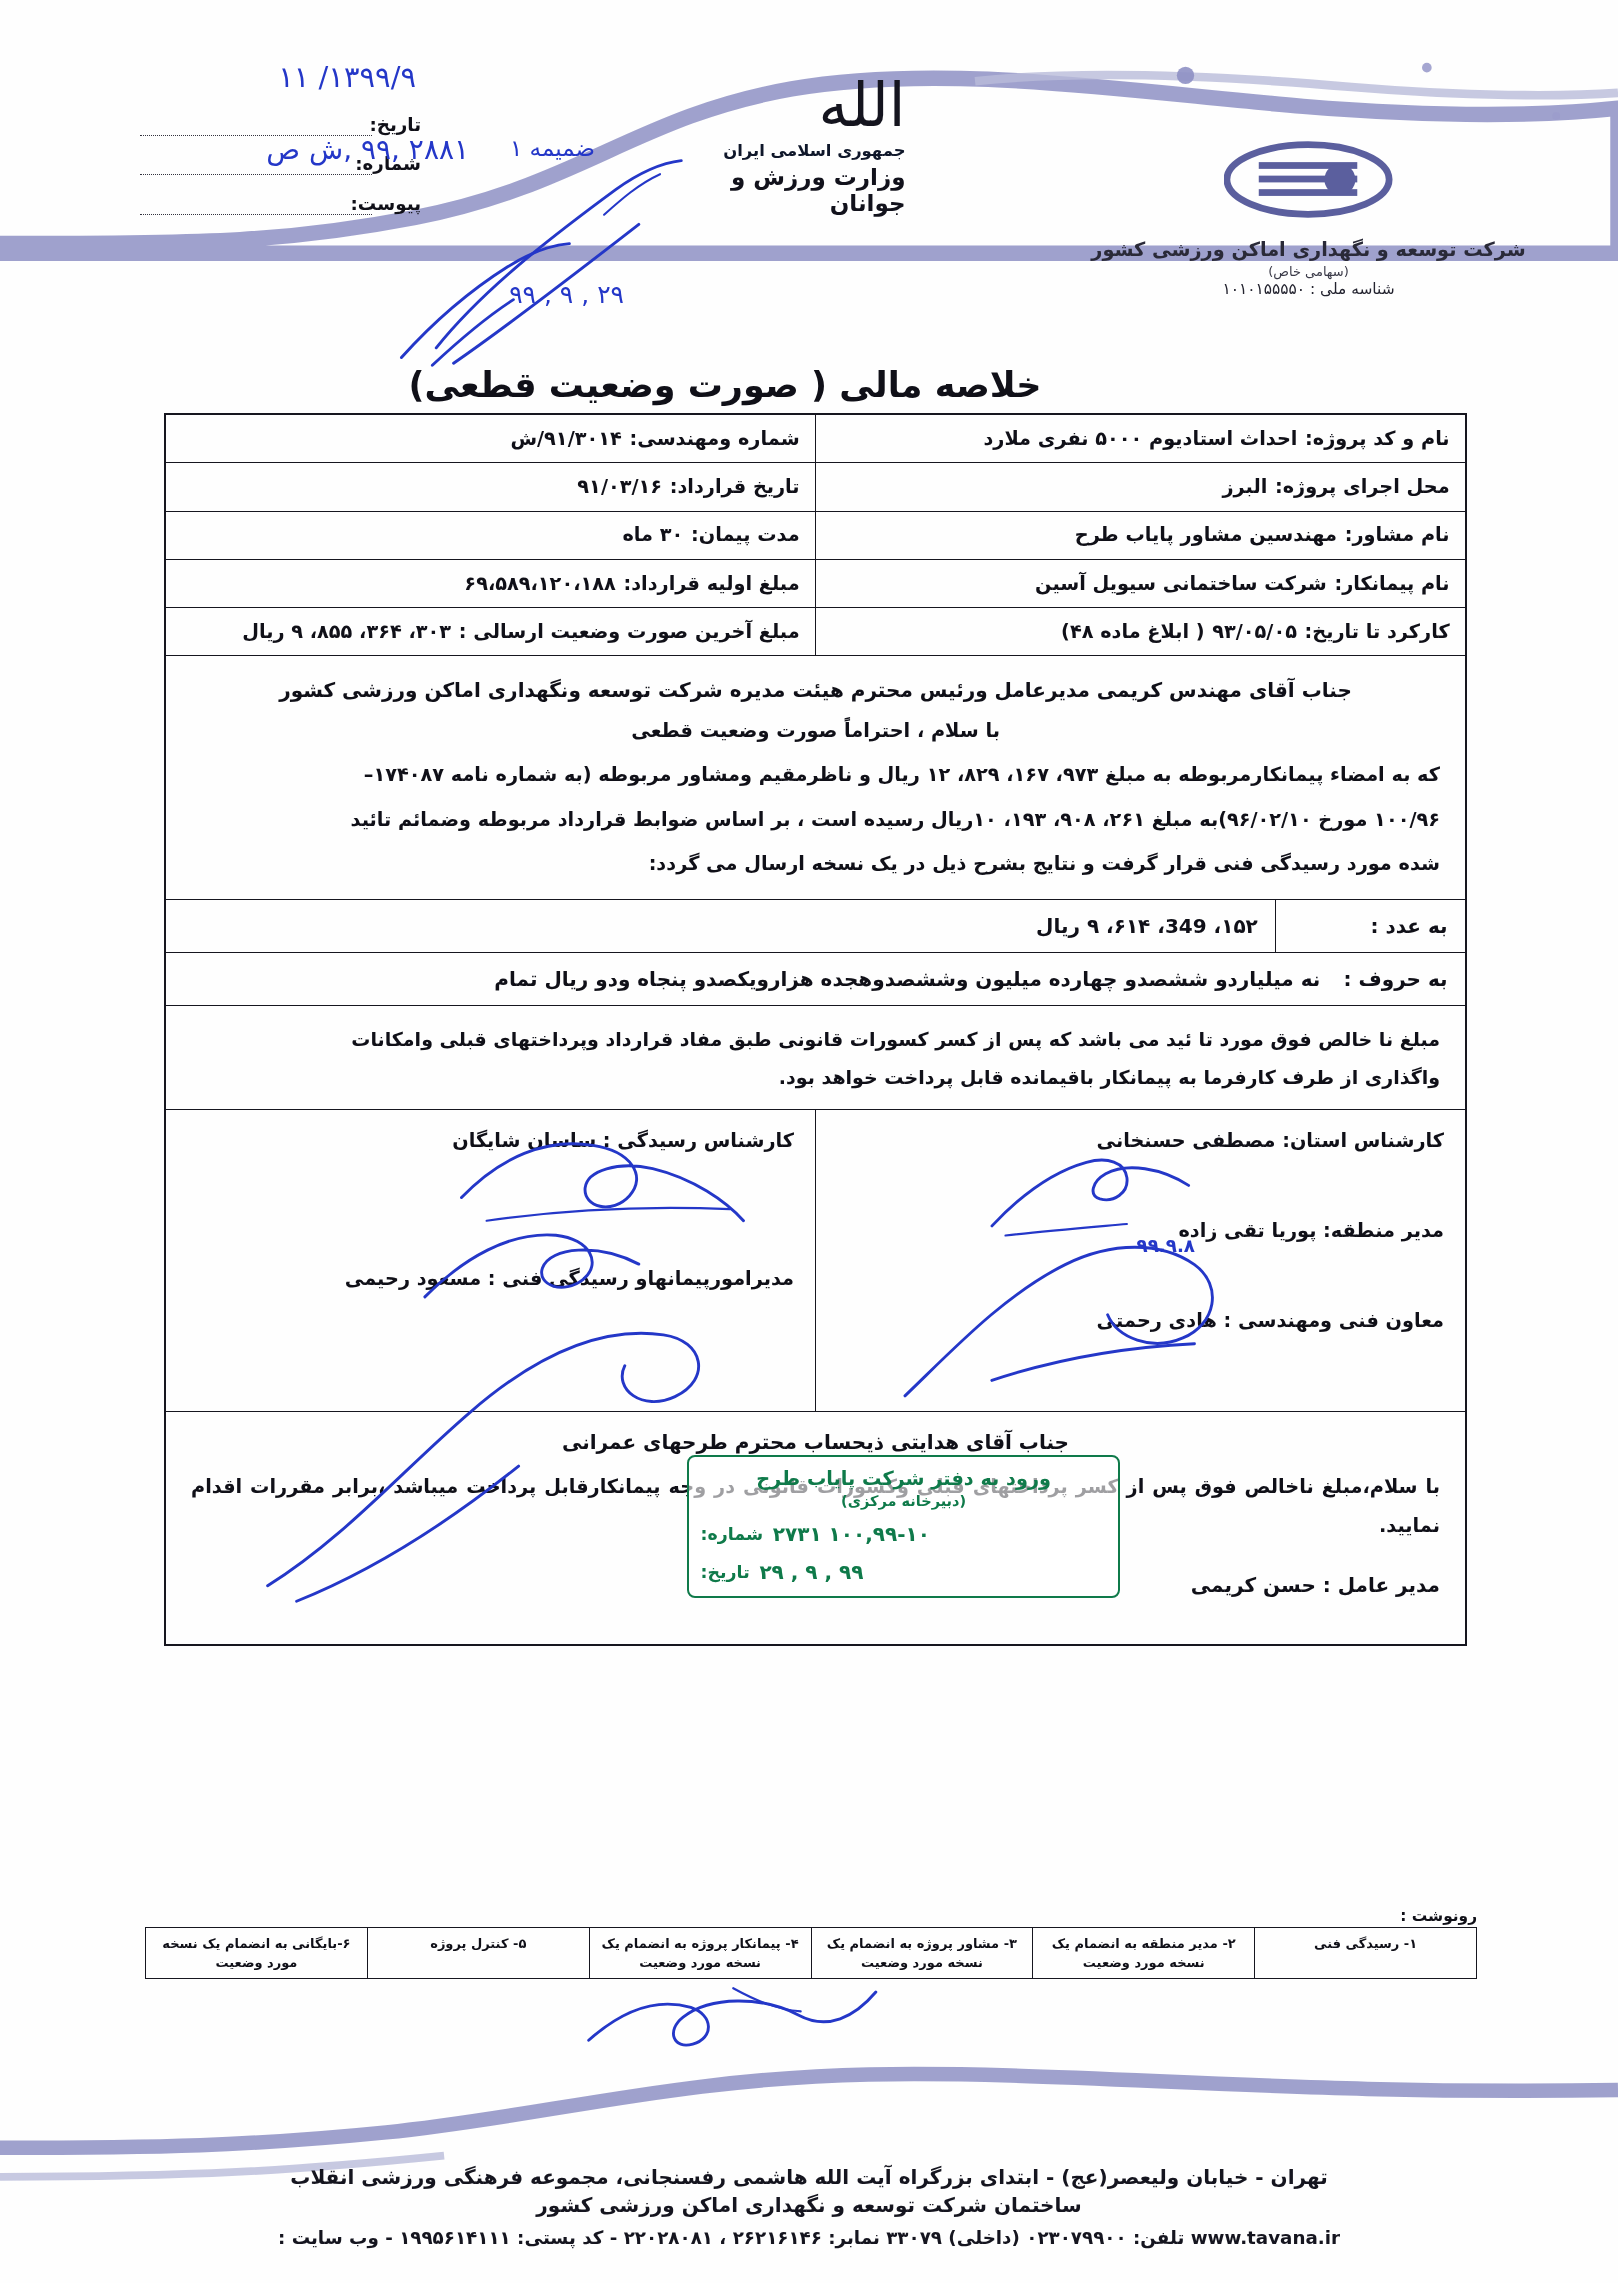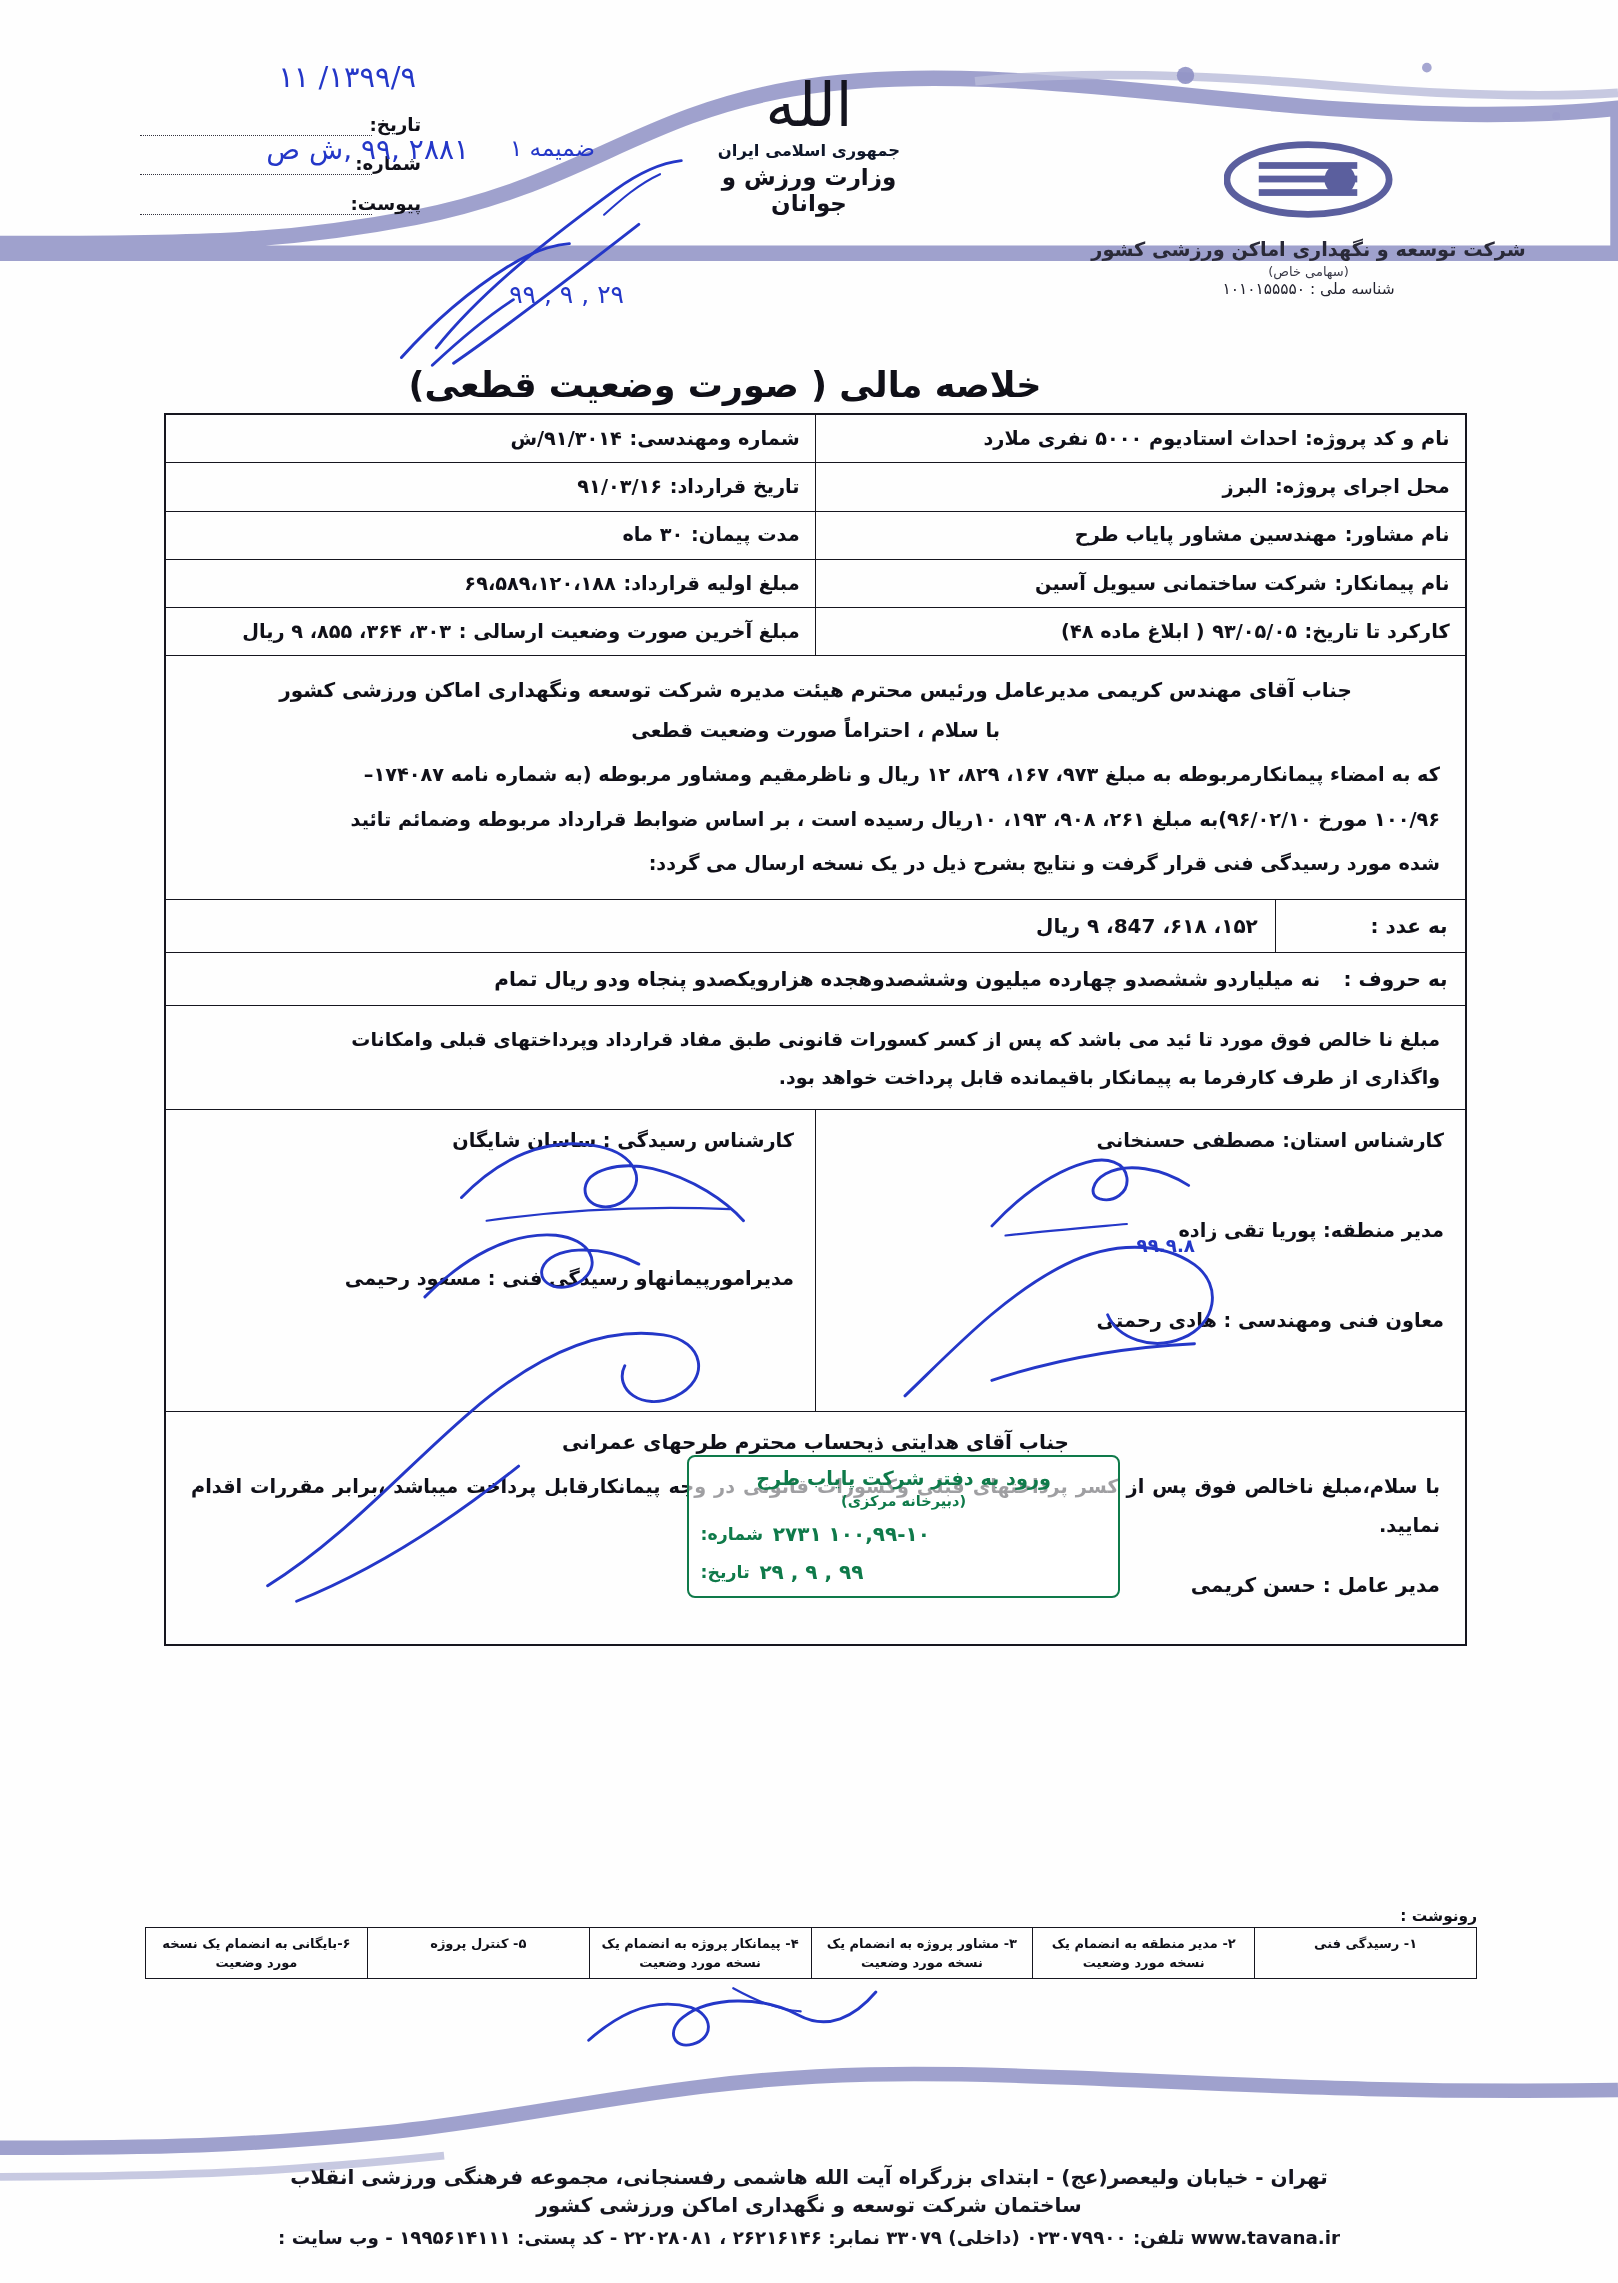--- a/index.html
+++ b/index.html
@@ -18,21 +18,21 @@
   }
   .swoosh-bottom{
     position:absolute;bottom:0;left:0;width:1618px;height:251px;pointer-events:none;
   }
 
   
   .header{position:absolute;top:0;left:0;width:1618px;height:386px;}
 
   .emblem{
     position:absolute;left:50%;transform:translateX(-50%);top:75px;
-    width:193px;text-align:center;
+    width:193px;text-align:right;
   }
   .emblem .glyph{font-size:60px;line-height:1;color:#14141e;font-family:"DejaVu Sans",sans-serif;}
   .emblem .l1{font-size:16.4px;margin-top:5.8px;font-weight:bold;color:#0f172a;}
   .emblem .l2{font-size:23px;margin-top:3.9px;font-weight:bold;color:#12121c;letter-spacing:0.5px;}
 
   .company{
     position:absolute;right:39px;top:135px;width:541px;text-align:center;
   }
   .company .clogo{margin:0 auto 9.7px auto;width:169px;height:89px;}
   .company .cname{font-size:19.3px;font-weight:bold;color:#2a2a38;}
@@ -275,21 +275,21 @@
         <div class="letter">
           <div class="greet">جناب آقای مهندس کریمی مدیرعامل ورئیس محترم هیئت مدیره شرکت توسعه ونگهداری اماکن ورزشی کشور</div>
           <div class="salam">با سلام ، احتراماً صورت وضعیت قطعی</div>
           <p>که به امضاء پیمانکارمربوطه به مبلغ ۹۷۳، ۱۶۷، ۸۲۹، ۱۲ ریال و ناظرمقیم ومشاور مربوطه (به شماره نامه ۱۷۴۰۸۷–</p>
           <p>۱۰۰/۹۶ مورخ ۹۶/۰۲/۱۰)به مبلغ ۲۶۱، ۹۰۸، ۱۹۳، ۱۰ریال رسیده است ، بر اساس ضوابط قرارداد مربوطه وضمائم تائید</p>
           <p>شده مورد رسیدگی  فنی  قرار گرفت و نتایج بشرح ذیل در یک نسخه ارسال می گردد:</p>
         </div>
 
         <div class="amt-row">
           <div class="lbl">به عدد :</div>
-          <div class="val">۱۵۲، ۶۱۸، 847، ۹ ریال</div>
+          <div class="val">۱۵۲، 349، ۶۱۴، ۹ ریال</div>
         </div>
 
         <div class="amt-row" style="border-top:none;">
           <div class="lbl" style="width:auto;border-left:none;padding-left:5.8px;">به حروف  :</div>
           <div class="val">نه میلیاردو ششصدو چهارده میلیون وششصدوهجده هزارویکصدو پنجاه ودو ریال تمام</div>
         </div>
 
         <div class="note">
           <div>مبلغ نا خالص فوق  مورد تا ئید می باشد که پس از کسر کسورات قانونی طبق مفاد قرارداد وپرداختهای قبلی وامکانات</div>
           <div>واگذاری از طرف کارفرما به پیمانکار باقیمانده قابل پرداخت خواهد بود.</div>

